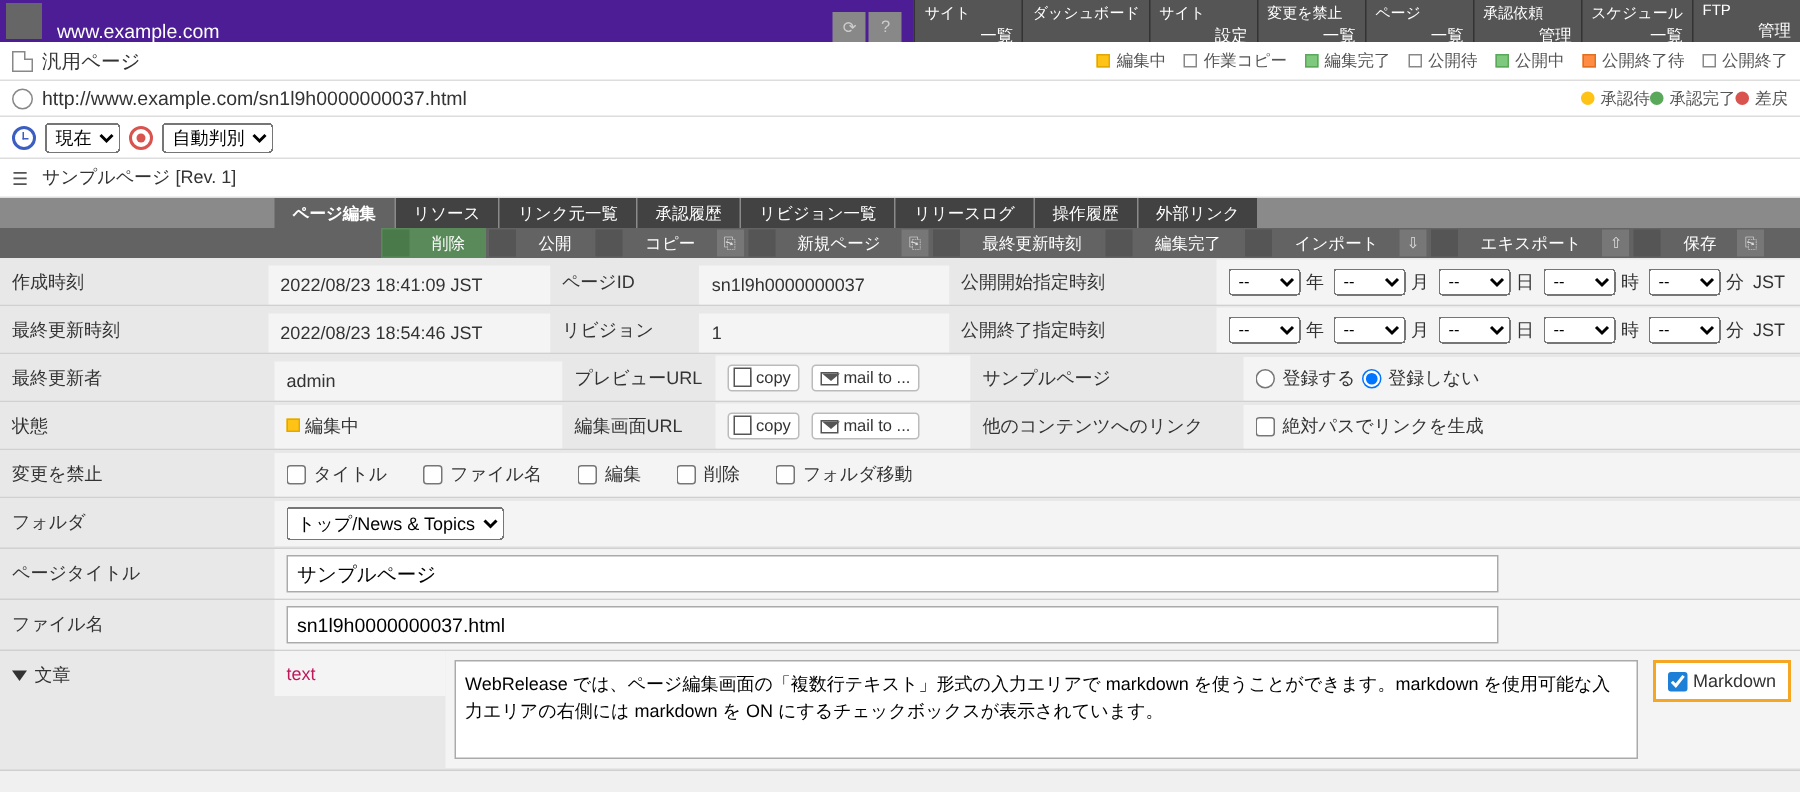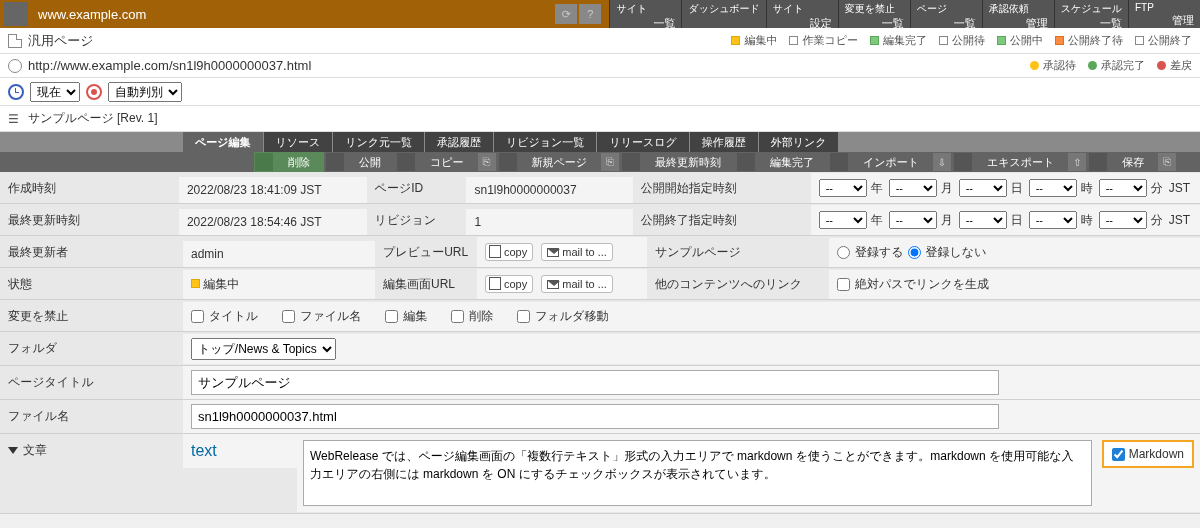--- a/index.html
+++ b/index.html
@@ -1,18 +1,18 @@
 <!DOCTYPE html>
 <html><head>
 <meta charset="utf-8">
 <style>
 *{box-sizing:border-box;margin:0;padding:0;font-family:"Hiragino Sans","Meiryo",sans-serif}
 body{background:#f0f0f0;width:1200px;font-size:12px;color:#333}
 .topbar{display:flex;height:28px;background:#555}
-.url-section{display:flex;align-items:center;flex:1;background:#a16207}
+.url-section{display:flex;align-items:flex-end;flex:1;background:#4c1d95}
 .favicon{width:24px;height:24px;background:#666;margin:2px 4px;display:flex;align-items:center;justify-content:center}
 .url-text{color:#fff;font-size:13px;padding:0 6px}
 .url-icons{display:flex;gap:2px;margin-left:auto;margin-right:8px}
 .url-icon-btn{width:22px;height:20px;background:#888;color:#ccc;display:flex;align-items:center;justify-content:center;font-size:11px}
 .top-tabs{display:flex}
 .top-tab{background:#555;border-left:1px solid #333;color:#fff;font-size:10px;padding:2px 6px;min-width:72px;display:flex;flex-direction:column;justify-content:space-between}
 .top-tab-hi{font-size:10px}
 .top-tab-lo{font-size:11px;text-align:right}
 .statusbar1{background:#fff;height:26px;display:flex;align-items:center;padding:0 8px;border-bottom:1px solid #ddd}
 .doc-icon{width:14px;height:14px;border:1px solid #888;margin-right:6px;position:relative}
@@ -20,21 +20,21 @@
 .status-label{font-size:13px;color:#333}
 .status-legend{margin-left:auto;display:flex;gap:12px}
 .legend-item{display:flex;align-items:center;gap:4px;font-size:11px;color:#555}
 .sq{width:9px;height:9px;display:inline-block}
 .sq-y{background:#ffc315;border:1px solid #e0a800}
 .sq-g{background:#7fc97f;border:1px solid #5aa85a}
 .sq-o{background:#ff8c42;border:1px solid #e07020}
 .sq-hol{border:1px solid #888}
 .statusbar2{background:#fff;height:24px;display:flex;align-items:center;padding:0 8px;border-bottom:1px solid #ddd}
 .globe-icon{width:14px;height:14px;border:1px solid #888;border-radius:50%;margin-right:6px}
-.status-legend2{margin-left:auto;display:flex;gap:12px}
+.status-legend2{margin-left:auto;display:flex;}
 .dot{width:9px;height:9px;border-radius:50%;display:inline-block}
 .dot-y{background:#ffc315}
 .dot-g{background:#5aa85a}
 .dot-r{background:#d9534f}
 .controlbar{background:#fff;height:28px;display:flex;align-items:center;padding:0 8px;gap:6px;border-bottom:1px solid #ddd}
 .clock-icon{width:16px;height:16px;border:2px solid #3b5fc0;border-radius:50%;position:relative}
 .clock-icon:before{content:"";position:absolute;left:5px;top:2px;width:1px;height:5px;background:#3b5fc0}
 .clock-icon:after{content:"";position:absolute;left:5px;top:6px;width:4px;height:1px;background:#3b5fc0}
 .rec-icon{width:16px;height:16px;border:2px solid #d9534f;border-radius:50%;display:flex;align-items:center;justify-content:center}
 .rec-icon:before{content:"";width:6px;height:6px;background:#d9534f;border-radius:50%}
@@ -72,21 +72,21 @@
 .chk-item{display:flex;align-items:center;gap:5px}
 input[type=checkbox],input[type=radio]{width:13px;height:13px}
 .full-row{display:flex;border-bottom:1px solid #d0d0d0;min-height:34px;align-items:center}
 .full-label{width:183px;padding:6px 8px;background:#e8e8e8}
 .full-value{flex:1;padding:4px 8px;background:#f4f4f4}
 .text-input{width:808px;font-size:13px;padding:4px 6px;border:1px solid #aaa}
 .sel-folder{font-size:12px;padding:2px}
 .content-row{display:flex;border-bottom:1px solid #d0d0d0;align-items:flex-start;min-height:80px}
 .content-l{width:183px;padding:8px;background:#e8e8e8;display:flex;align-items:center;gap:5px}
 .chev{width:0;height:0;border-left:5px solid transparent;border-right:5px solid transparent;border-top:7px solid #333}
-.content-m{width:114px;padding:8px;background:#f4f4f4;font-size:16px;color:#0369a1}
+.content-m{width:114px;padding:8px;background:#f4f4f4;font-size:12px;color:#be185d}
 .content-r{flex:1;padding:6px;background:#f4f4f4;display:flex;gap:10px;align-items:flex-start}
 .textarea{flex:1;min-height:66px;border:1px solid #aaa;padding:6px;font-size:12px;line-height:1.5;background:#fff;resize:none}
 .md-box{border:2px solid #f5a623;padding:5px 8px;display:flex;align-items:center;gap:4px;background:#fff}
 .md-chk{accent-color:#1e7fd6}
 </style>
 </head>
 <body>
 
 <div class="topbar">
   <div class="url-section">

